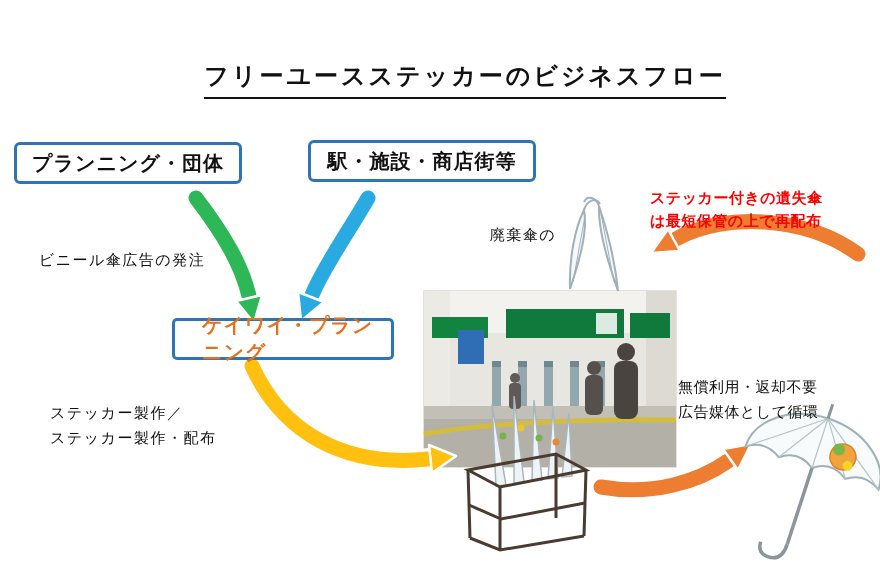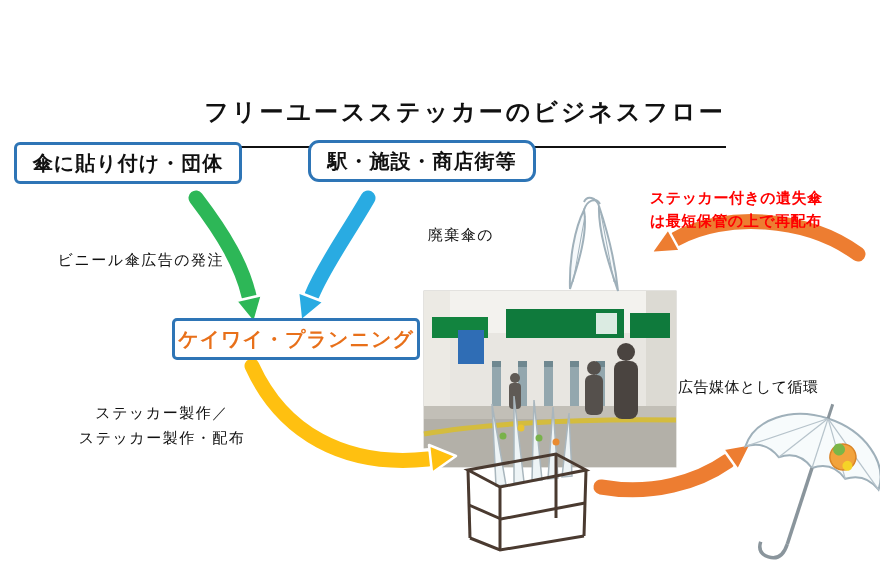--- a/index.html
+++ b/index.html
@@ -1,33 +1,33 @@
 <!DOCTYPE html>
 <html><head>
 <meta charset="utf-8">
 <style>
   html,body{margin:0;padding:0;background:#ffffff;}
   body{font-family:"Liberation Sans","DejaVu Sans",sans-serif;color:#111;}
   .canvas{position:relative;width:880px;height:587px;background:#fff;overflow:hidden;}
   .art{position:absolute;left:0;top:0;}
   .title{position:absolute;left:175px;top:60px;width:580px;text-align:center;
          font-size:24px;font-weight:bold;letter-spacing:3px;color:#111;}
-  .title span{display:inline-block;border-bottom:2.5px solid #111;padding-bottom:18px;margin-top:36px;}
+  .title span{display:inline-block;border-bottom:2.5px solid #111;padding-bottom:5px;}
   .fbox{position:absolute;background:#fff;border:3px solid #2e75b6;border-radius:6px;
         display:flex;align-items:center;justify-content:center;
         font-weight:bold;font-size:20px;letter-spacing:1px;color:#111;box-sizing:border-box;}
   #box-sponsor{left:14px;top:142px;width:228px;height:42px;}
-  #box-station{left:308px;top:140px;width:228px;height:42px;border-radius:11px;}
-  #box-ky{left:172px;top:318px;width:248px;height:42px;color:#e8701a;border-radius:5px;}
+  #box-station{left:308px;top:140px;width:228px;height:42px;}
+  #box-ky{left:172px;top:318px;width:222px;height:42px;color:#e8701a;border-radius:5px;padding-left:27px;}
   #box-user{left:688px;top:317px;width:158px;height:44px;border-radius:9px;}
   .lbl{position:absolute;font-size:15px;letter-spacing:1.5px;line-height:25px;color:#111;}
   .lbl span{display:block;}
-  #lbl-order{left:0;top:247px;width:224px;text-align:right;}
-  #lbl-collect{left:366px;top:222px;width:190px;text-align:center;}
-  #lbl-sticker{left:50px;top:400px;width:224px;text-align:center;}
+  #lbl-order{left:10px;top:247px;width:224px;text-align:center;}
+  #lbl-collect{left:366px;top:222px;width:190px;text-align:right;}
+  #lbl-sticker{left:50px;top:400px;width:224px;text-align:left;}
   #lbl-free{left:678px;top:374px;width:200px;text-align:left;letter-spacing:0.5px;}
   #lbl-redistribute{left:650px;top:186px;width:235px;color:#f00;font-weight:bold;
                     font-size:15px;line-height:23px;letter-spacing:0.5px;text-align:left;}
   .arrow-under{fill:none;stroke:#fff;stroke-width:22;stroke-linecap:round;}
   .arrow-body{fill:none;stroke-width:15;stroke-linecap:round;}
   .arrow-head{stroke:#fff;stroke-width:2.5;stroke-linejoin:round;}
 </style>
 </head>
 <body>
 
@@ -150,21 +150,21 @@
         <circle cx="845" cy="455" r="5" fill="#f5d327"></circle>
       </g>
     </g>
   </svg>
 
   <div class="title">
     <span>フリーユースステッカーのビジネスフロー</span>
   </div>
 
   <div class="fbox" id="box-sponsor">
-    <span>傘に貼り付け・団体</span>
+    <span>プランニング・団体</span>
   </div>
 
   <div class="fbox" id="box-station">
     <span>駅・施設・商店街等</span>
   </div>
 
   <div class="fbox" id="box-ky">
     <span>ケイワイ・プランニング</span>
   </div>
 
@@ -176,20 +176,21 @@
   <div class="lbl" id="lbl-collect">
     <span>廃棄傘の</span>
   </div>
 
   <div class="lbl" id="lbl-sticker">
     <span>ステッカー製作／</span>
     <span>ステッカー製作・配布</span>
   </div>
 
   <div class="lbl" id="lbl-free">
+    <span>無償利用・返却不要</span>
     <span>広告媒体として循環</span>
   </div>
 
   <div class="lbl" id="lbl-redistribute">
     <span>ステッカー付きの遺失傘</span>
     <span>は最短保管の上で再配布</span>
   </div>
 
 </div>
 

